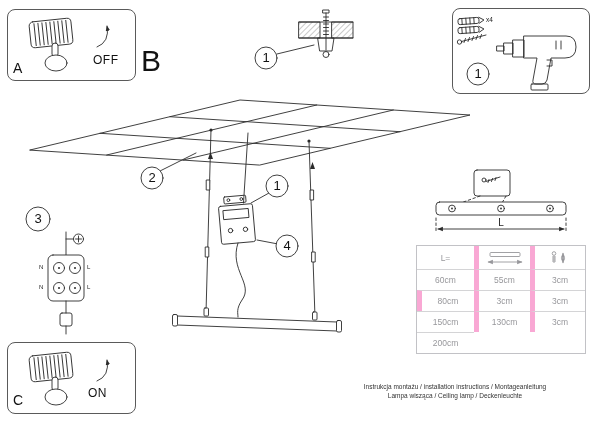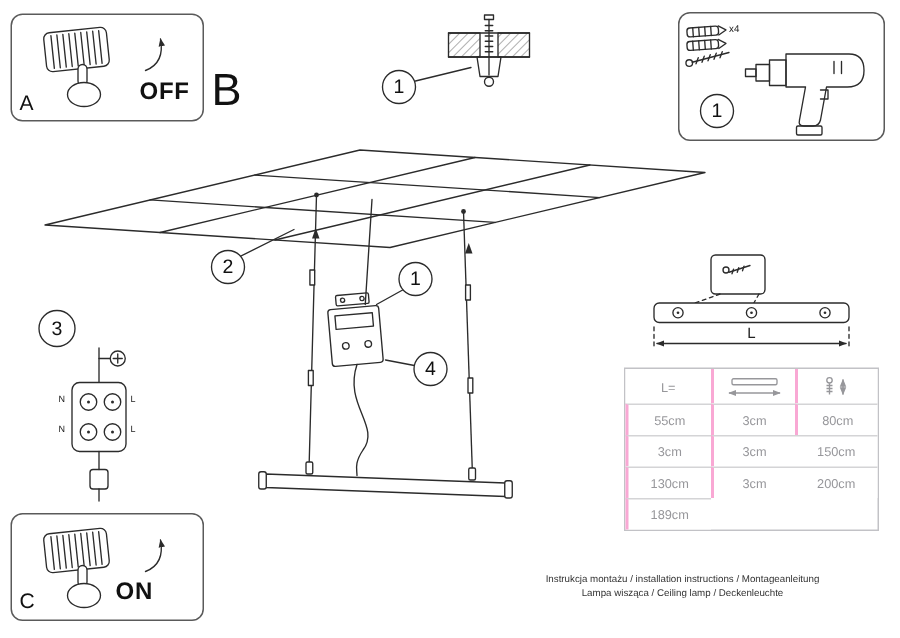--- a/index.html
+++ b/index.html
@@ -3,30 +3,30 @@
 <meta charset="utf-8">
 <style>
   *{margin:0;padding:0;box-sizing:border-box}
   body{background:#fff;font-family:"Liberation Sans","DejaVu Sans",sans-serif;color:#1a1a1a}
   #canvas{position:relative;width:600px;height:425px;background:#fff;overflow:hidden}
   .panel{position:absolute;border:1.1px solid #5a5a5a;border-radius:8px;background:transparent}
   #panel-a{left:7px;top:9px;width:129px;height:72px}
   #panel-c{left:7px;top:342px;width:129px;height:72px}
   #panel-tools{left:452px;top:8px;width:138px;height:86px}
   .corner-letter{position:absolute;font-size:14px;color:#111}
-  .state-label{position:absolute;font-size:16px;font-weight:700;letter-spacing:.5px;color:#111}
+  .state-label{position:absolute;font-size:12px;font-weight:400;letter-spacing:.5px;color:#111}
   #letter-b{position:absolute;left:141px;top:44px;font-size:30px;color:#111}
   .callout-num{position:absolute;width:22px;height:22px;line-height:22px;text-align:center;font-size:13px;color:#111}
   .tiny-qty{position:absolute;left:486px;top:16px;font-size:6.5px;color:#222}
   .term-label{position:absolute;font-size:6px;color:#222}
   #dim-label{position:absolute;left:492px;top:217px;width:18px;text-align:center;font-size:10px;color:#222}
   #spec-table{position:absolute;left:416px;top:245px;border:1px solid #c2c2c6;color:#97979b;
               font-size:8.5px;display:grid;grid-template-columns:57px 56px 55px;background:#fff}
   .tcell{height:21px;display:flex;align-items:center;justify-content:center;
-         border-top:1px solid #d4d4d6;border-left:2px solid #f9a8d4;background:#fff}
+         border-top:1px solid #d4d4d6;border-left:5px solid #f9a8d4;background:#fff}
   .tcell.c0{border-left:none}
   .tcell.hrow{border-top:none;height:23px}
   #footer-text{position:absolute;left:330px;top:383px;width:250px;text-align:center;
                font-size:6.5px;line-height:8.5px;color:#333}
   svg{display:block}
 </style>
 </head>
 <body>
 
 <div id="canvas">
@@ -191,21 +191,21 @@
         <line x1="566" y1="218" x2="566" y2="232" stroke-dasharray="2.5,2.5"></line>
         <line x1="438" y1="229" x2="564" y2="229" marker-start="url(#dimarr)" marker-end="url(#dimarr)"></line>
       </g>
     </g>
   </svg>
 
   <span class="corner-letter" style="left:13px;top:60px">A</span>
   <span class="state-label" style="left:93px;top:53px">OFF</span>
   <span id="letter-b">B</span>
   <span class="corner-letter" style="left:13px;top:392px">C</span>
-  <span class="state-label" style="left:77px;top:386px">ON</span>
+  <span class="state-label" style="left:88px;top:386px">ON</span>
 
   <span class="callout-num" style="left:255px;top:47px">1</span>
   <span class="callout-num" style="left:467px;top:63px">1</span>
   <span class="callout-num" style="left:141px;top:167px">2</span>
   <span class="callout-num" style="left:266px;top:175px">1</span>
   <span class="callout-num" style="left:276px;top:235px">4</span>
   <span class="callout-num" style="left:27px;top:208px">3</span>
 
   <span class="tiny-qty">x4</span>
 
@@ -230,34 +230,34 @@
       <svg width="40" height="16" viewBox="0 0 40 16">
         <g stroke="#97979b" fill="none" stroke-width="0.9">
           <circle cx="14" cy="3.5" r="1.8"></circle>
           <line x1="14" y1="5.5" x2="14" y2="13"></line>
           <path d="M12,7 h4 M12,9 h4 M12,11 h4"></path>
           <line x1="23" y1="3" x2="23" y2="13" marker-start="url(#dimarr-g)" marker-end="url(#dimarr-g)"></line>
         </g>
       </svg>
     </div>
 
+    <div class="tcell c0">60cm</div>
     <div class="tcell">55cm</div>
     <div class="tcell">3cm</div>
 
     <div class="tcell">80cm</div>
     <div class="tcell">3cm</div>
 
     <div class="tcell">3cm</div>
 
     <div class="tcell c0">150cm</div>
     <div class="tcell">130cm</div>
     <div class="tcell">3cm</div>
 
     <div class="tcell c0">200cm</div>
-    <div class="tcell">189cm</div>
   </div>
 
   <div id="footer-text">
     <span style="display:block">Instrukcja montażu / installation instructions / Montageanleitung</span>
     <span style="display:block">Lampa wisząca / Ceiling lamp / Deckenleuchte</span>
   </div>
 
 </div>
 
 </body></html>

